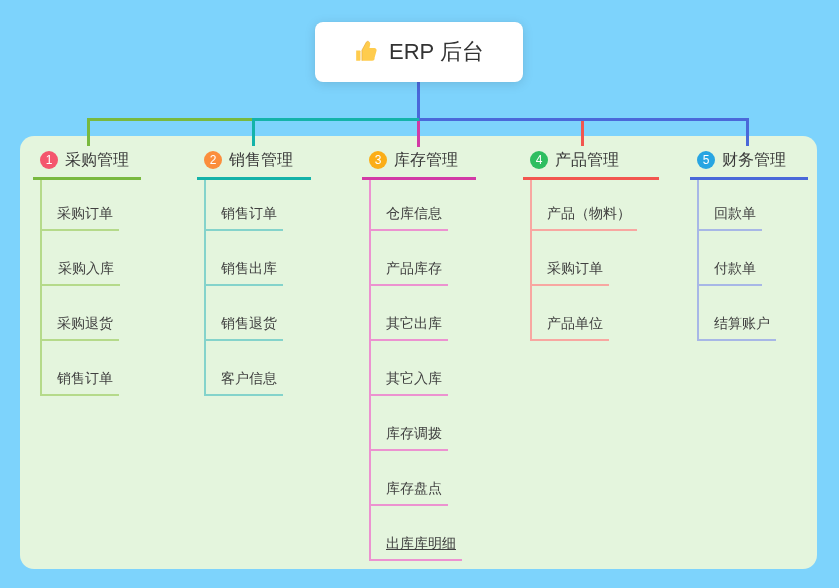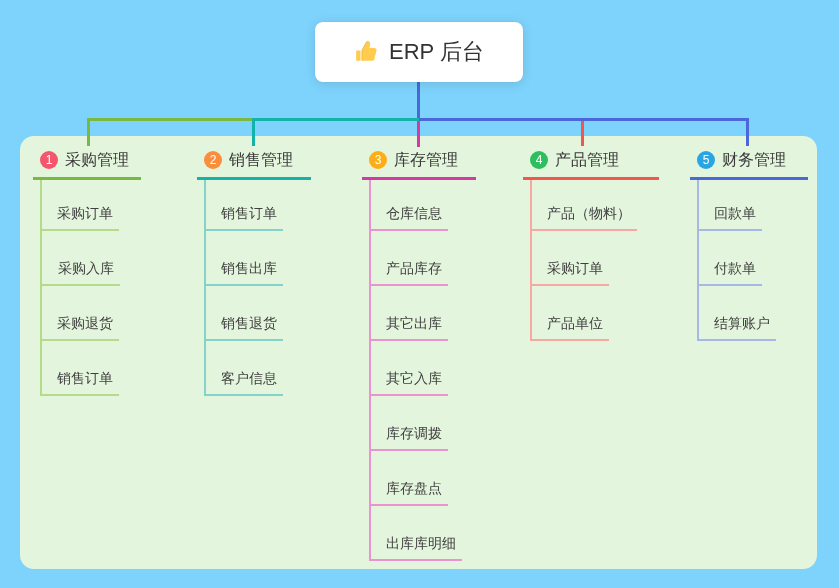--- a/index.html
+++ b/index.html
@@ -105,21 +105,21 @@
       <span class="badge" style="background-color: rgb(251, 174, 23);">3</span>
       <span class="blabel">库存管理</span>
     </div>
     <div class="vline" style="height: 381px; background-color: rgb(236, 146, 208);"></div>
     <div class="child r0" style="border-bottom-color: rgb(236, 146, 208);">仓库信息</div>
     <div class="child r1" style="border-bottom-color: rgb(236, 146, 208);">产品库存</div>
     <div class="child r2" style="border-bottom-color: rgb(236, 146, 208);">其它出库</div>
     <div class="child r3" style="border-bottom-color: rgb(236, 146, 208);">其它入库</div>
     <div class="child r4" style="border-bottom-color: rgb(236, 146, 208);">库存调拨</div>
     <div class="child r5" style="border-bottom-color: rgb(236, 146, 208);">库存盘点</div>
-    <div class="child r6" style="border-bottom-color: rgb(236, 146, 208);">出库库明细</div>
+    <div class="child r6" style="border-bottom-color: rgb(236, 146, 208); text-decoration: underline;">出库库明细</div>
   </div>
 
   <div class="col c4">
     <div class="branch-header" style="border-bottom-color: rgb(242, 86, 79);">
       <span class="badge" style="background-color: rgb(46, 190, 96);">4</span>
       <span class="blabel">产品管理</span>
     </div>
     <div class="vline" style="height: 161px; background-color: rgb(248, 167, 161);"></div>
     <div class="child r0" style="border-bottom-color: rgb(248, 167, 161);">产品（物料）</div>
     <div class="child r1" style="border-bottom-color: rgb(248, 167, 161);">采购订单</div>

